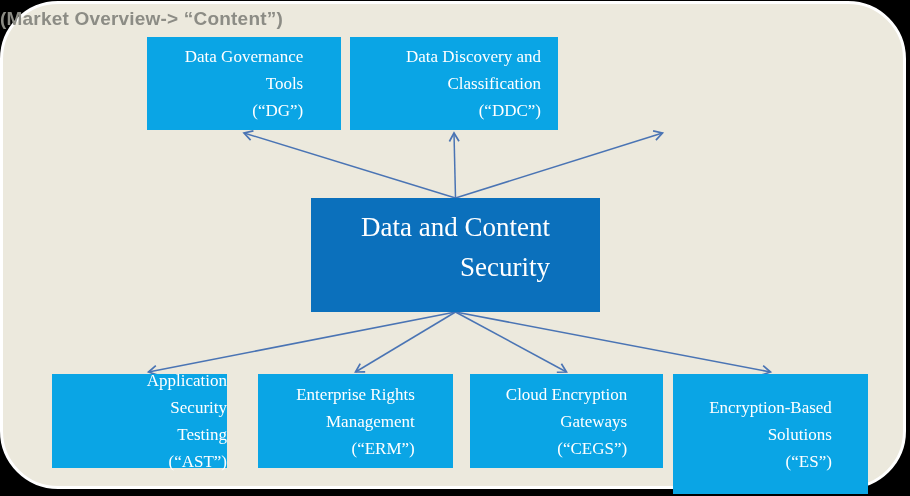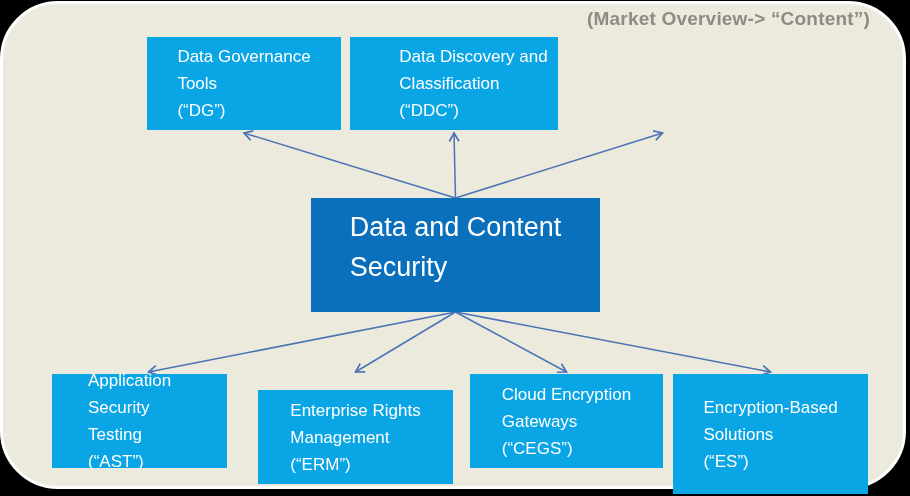--- a/index.html
+++ b/index.html
@@ -13,48 +13,49 @@
   #panel {
     position:absolute; left:0px; top:1px;
     width:906px; height:488px;
     box-sizing:border-box;
     background:var(--panel-bg,#ECE9DD);
     border:3px solid #fff;
     border-radius:58px;
   }
   .title {
     position:absolute; top:8px; left:0; width:870px;
-    text-align:right;
+    text-align:left;
     font-size:19px; font-weight:bold;
     color:var(--title-gray,#8C8C85);
     letter-spacing:0.2px;
   }
   .node {
     position:absolute;
     display:flex; align-items:center; justify-content:center;
-    text-align:left;
+    text-align:right;
     color:#fff;
     white-space:pre-line;
     box-sizing:border-box;
+    font-family:Liberation Serif, serif;
   }
   .node.cyan {
     background:var(--node-cyan,#0AA5E5);
     font-size:17px; line-height:27px;
   }
   .node.blue {
     background:var(--node-blue,#0B70BC);
     font-size:27px; line-height:40px;
     padding-bottom:16px;
   }
   #node-dg    { left:147px; top:37px;  width:194px; height:93px; }
   #node-ddc   { left:350px; top:37px;  width:208px; height:93px;padding-left:39px; }
   #node-dlp   { left:565px; top:37px;  width:195px; height:93px; }
   #node-center{ left:311px; top:198px; width:289px; height:114px; }
   #node-ast   { left:52px;  top:374px; width:175px; height:94px;padding-left:36px; }
-  #node-erm   { left:258px; top:374px; width:195px; height:94px;margin-top:16px; }
+  #node-erm   { left:258px; top:374px; width:195px; height:94px; }
   #node-cegs  { left:470px; top:374px; width:193px; height:94px; }
   #node-es    { left:673px; top:374px; width:195px; height:120px; }
   #edges-svg { position:absolute; left:0; top:0; width:910px; height:496px; pointer-events:none; }
 </style>
 </head>
 <body>
 
 <div id="stage">
   <div id="panel"></div>
 

